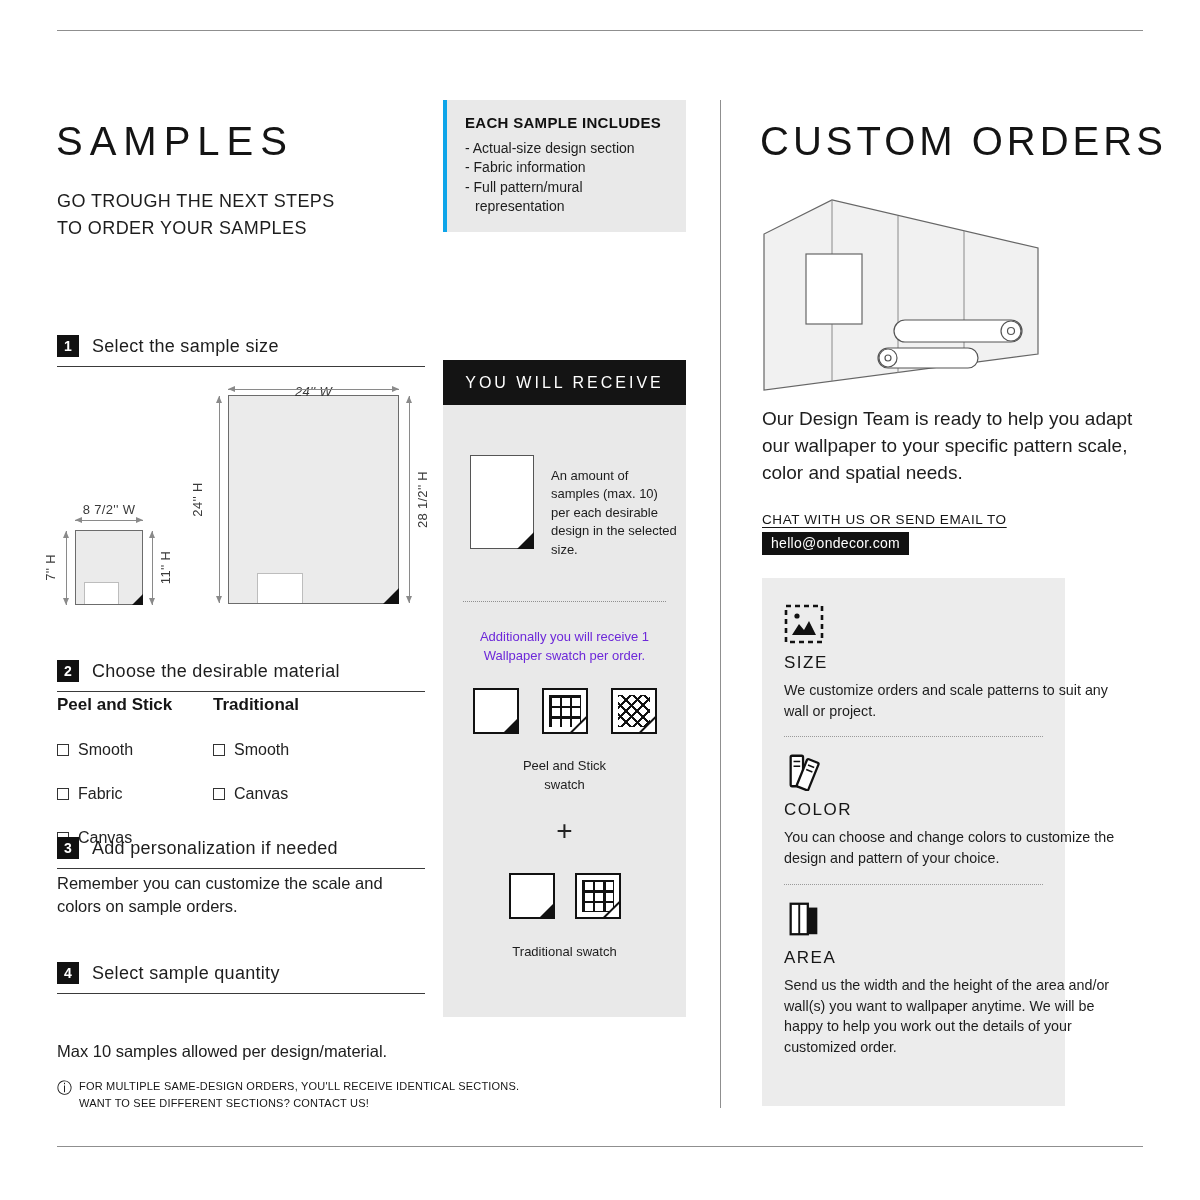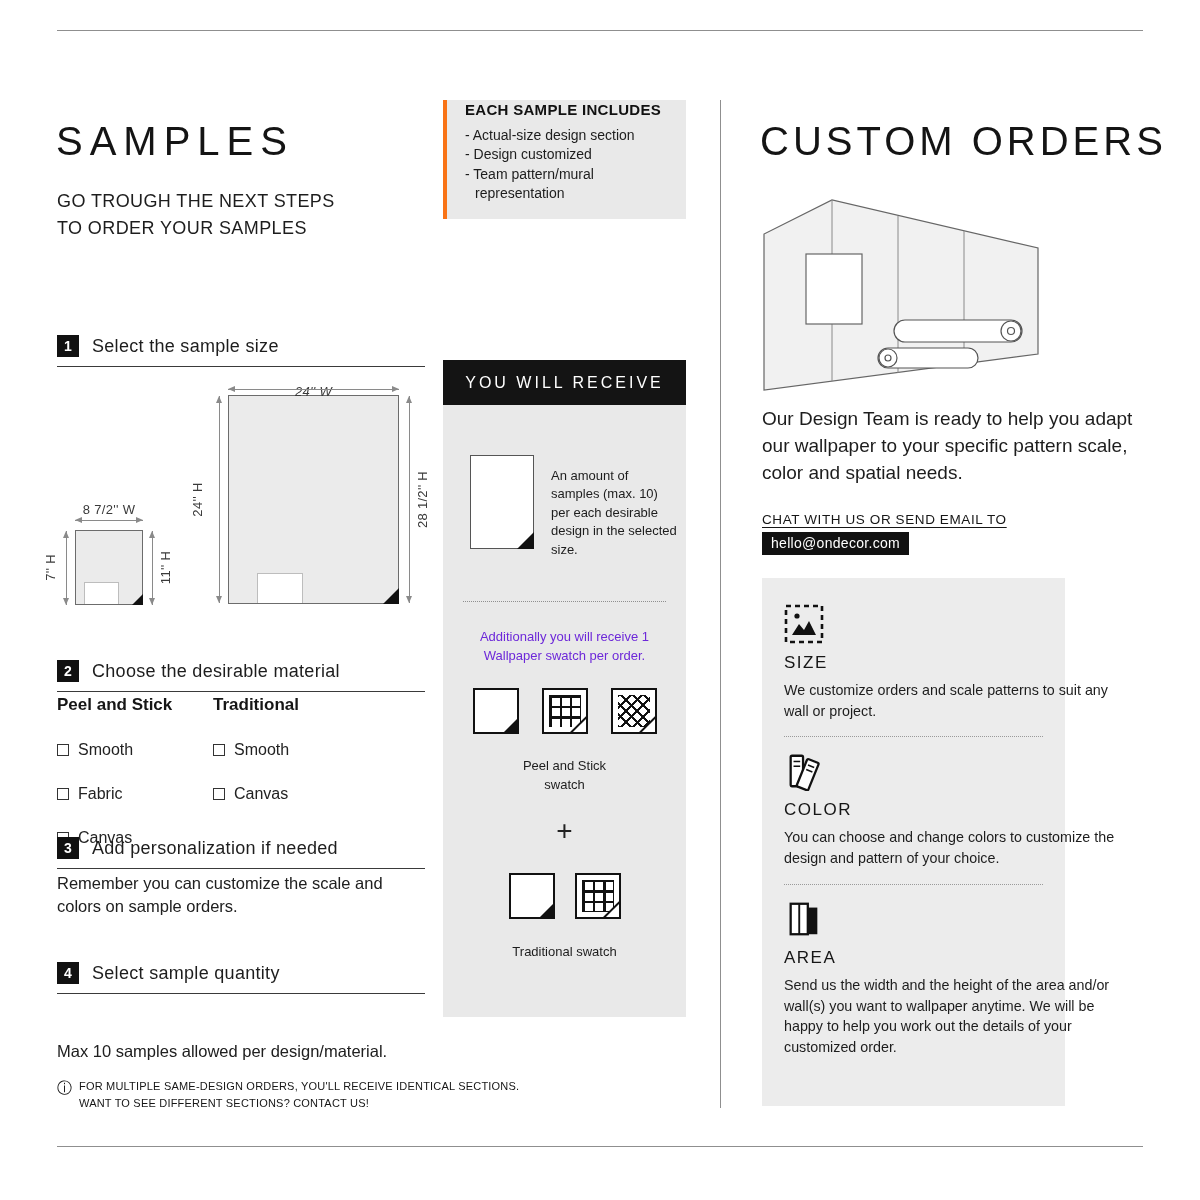--- a/index.html
+++ b/index.html
@@ -49,21 +49,21 @@
 
   .body-text { position:absolute; font-size:16.5px; line-height:1.38; color:#202020; }
   .step3-text { left:57px; top:872px; width:345px; }
   .step4-text { left:57px; top:1040px; width:390px; }
 
   .footnote { position:absolute; left:57px; top:1078px; width:486px; display:flex; gap:7px; align-items:flex-start; }
   .info-icon { font-size:15px; line-height:1.3; color:#111; flex:0 0 auto; }
   .footnote-text { font-size:11px; letter-spacing:0.2px; line-height:1.5; color:#161616; }
 
   
-  .includes-box { position:absolute; left:443px; top:100px; width:243px; box-sizing:border-box; background:#e9e9e9; border-left:4px solid #f97316; padding:1px 12px 16px 18px; }
+  .includes-box { position:absolute; left:443px; top:100px; width:243px; box-sizing:border-box; background:#e9e9e9; border-left:4px solid #0ea5e9; padding:14px 12px 16px 18px; }
   .includes-title { font-size:15px; font-weight:700; letter-spacing:0.3px; color:#111; margin-bottom:8px; }
   .includes-list { margin:0; padding:0; list-style:none; font-size:14px; line-height:1.38; color:#1d1d1d; }
   .includes-list li { padding-left:10px; text-indent:-10px; }
   .includes-list li::before { content:"- "; }
 
   .receive-header { position:absolute; left:443px; top:360px; width:243px; height:45px; background:#141414; color:#fff; display:flex; align-items:center; justify-content:center; font-size:16px; letter-spacing:3px; }
   .receive-panel { position:absolute; left:443px; top:405px; width:243px; height:612px; background:#e9e9e9; }
 
   .sheet-icon { position:absolute; left:27px; top:50px; width:64px; height:94px; background:#fff; border:1px solid #555; box-sizing:border-box; }
   .sheet-icon .fold { border-left-width:17px; border-bottom-width:17px; }
@@ -189,22 +189,22 @@
 
   <div class="footnote">
     <span class="info-icon">ⓘ</span>
     <span class="footnote-text">FOR MULTIPLE SAME-DESIGN ORDERS, YOU'LL RECEIVE IDENTICAL SECTIONS. WANT TO SEE DIFFERENT SECTIONS? CONTACT US!</span>
   </div>
 
   <div class="includes-box">
     <div class="includes-title">EACH SAMPLE INCLUDES</div>
     <ul class="includes-list">
       <li>Actual-size design section</li>
-      <li>Design customized</li>
-      <li>Team pattern/mural representation</li>
+      <li>Fabric information</li>
+      <li>Full pattern/mural representation</li>
     </ul>
   </div>
 
   <div class="receive-header">YOU WILL RECEIVE</div>
 
   <div class="receive-panel">
     <div class="sheet-icon">
       <span class="fold"></span>
     </div>
     <div class="samples-text">An amount of samples (max. 10) per each desirable design in the selected size.</div>

